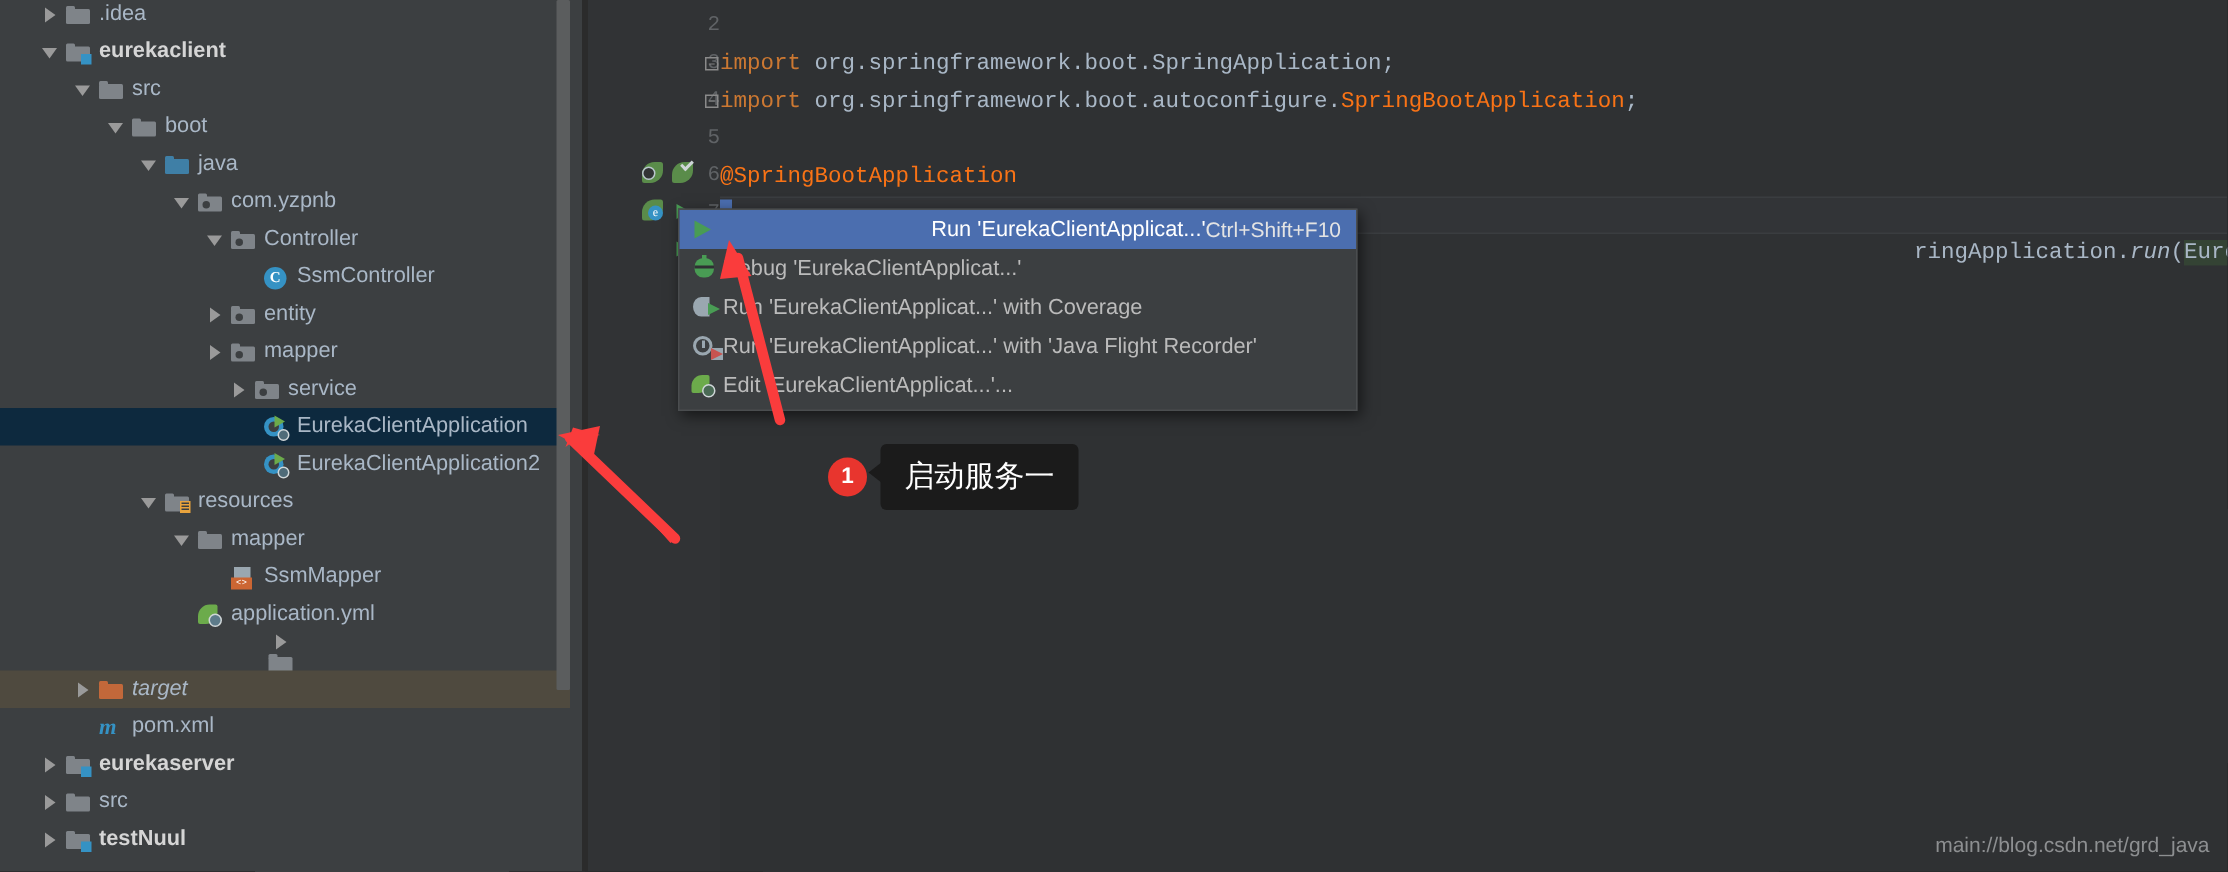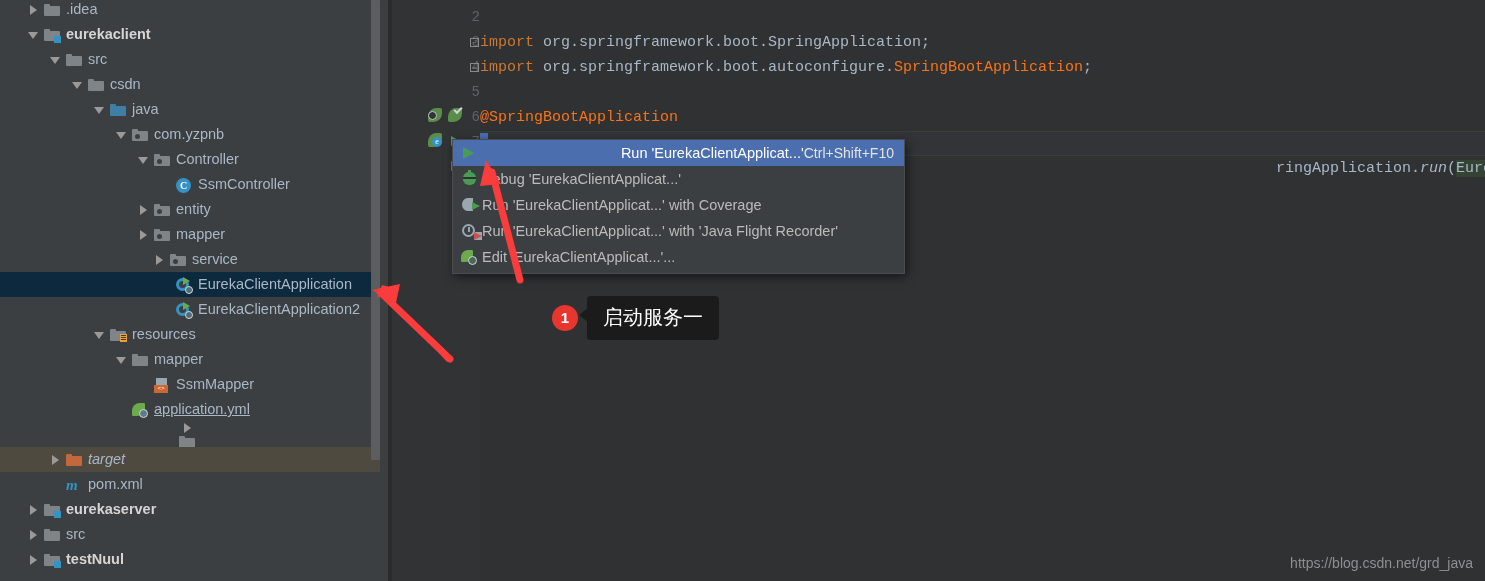--- a/index.html
+++ b/index.html
@@ -334,21 +334,21 @@
         </div>
         <div class="tree-row" style="position: absolute; left: 0px; right: 0px; top: 72px;">
           <span style="display: inline-block; flex: 0 0 auto; width: 72px;"></span>
           <span class="twisty expanded"></span>
           <span class="ticon">
             <span class="folder">
               <span class="tab" style="background:#7f8489"></span>
               <span class="body" style="background:#7f8489"></span>
             </span>
           </span>
-          <span class="tree-label">csdn</span>
+          <span class="tree-label">boot</span>
         </div>
         <div class="tree-row" style="position: absolute; left: 0px; right: 0px; top: 97px;">
           <span style="display: inline-block; flex: 0 0 auto; width: 94px;"></span>
           <span class="twisty expanded"></span>
           <span class="ticon">
             <span class="folder">
               <span class="tab" style="background:#3f7fa6"></span>
               <span class="body" style="background:#3f7fa6"></span>
             </span>
           </span>
@@ -477,21 +477,21 @@
           <span style="display: inline-block; flex: 0 0 auto; width: 138px;"></span>
           <span class="twisty none"></span>
           <span class="ticon">
             <span class="mapper-icon">
               <span class="sheet"></span>
               <span class="chip">&lt;&gt;</span>
             </span>
           </span>
           <span class="tree-label">SsmMapper</span>
         </div>
-        <div class="tree-row" style="position: absolute; left: 0px; right: 0px; top: 397px; text-decoration: underline;">
+        <div class="tree-row" style="position: absolute; left: 0px; right: 0px; top: 397px;">
           <span style="display: inline-block; flex: 0 0 auto; width: 116px;"></span>
           <span class="twisty none"></span>
           <span class="ticon">
             <span class="spring-icon">
               <span class="leaf"></span>
               <span class="clock"></span>
             </span>
           </span>
           <span class="tree-label">application.yml</span>
         </div>
@@ -668,15 +668,15 @@
       <line x1="520" y1="280" x2="492" y2="172" stroke="#fa3c3c" stroke-width="7" stroke-linecap="round"></line>
       <polygon points="486,160 501,184 480,186" fill="#fa3c3c"></polygon>
     </g>
   </svg>
 
   <div id="callout">
     <div id="callout-badge">1</div>
     <div id="callout-bubble">启动服务一</div>
   </div>
 
-  <div id="watermark">https://blog.csdn.net/grd_java</div>
+  <div id="watermark">main://blog.csdn.net/grd_java</div>
 
 </div>
 
 </body></html>

